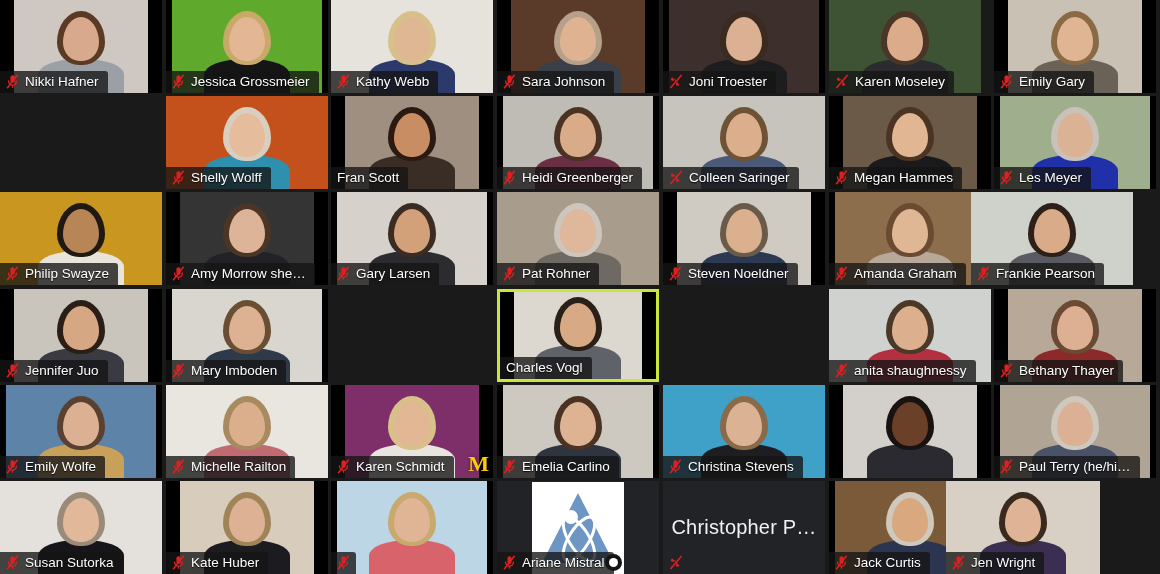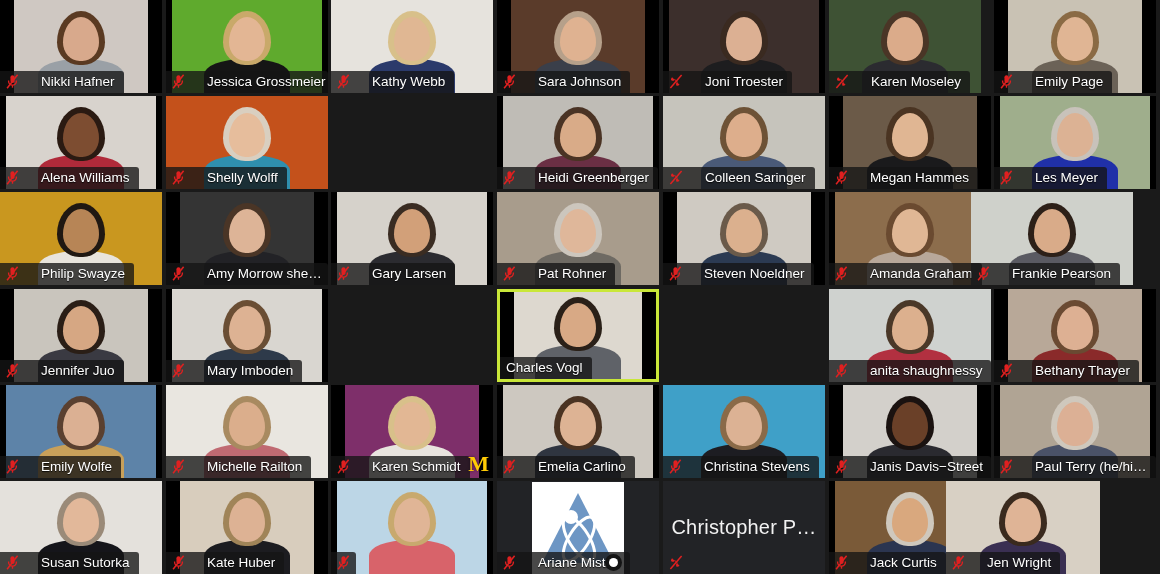--- a/index.html
+++ b/index.html
@@ -57,21 +57,21 @@
   }
 
   
   .namebar {
     position: absolute;
     left: 0;
     bottom: 0;
     max-width: 100%;
     display: flex;
     align-items: center;
-    gap: 22px;
+    gap: 6px;
     padding: 3px 9px 4px 6px;
     background: rgba(20,20,20,0.78);
     border-radius: 0 3px 0 0;
     z-index: 6;
   }
   .namebar .nm {
     color: #ffffff;
     font-size: 13.5px;
     line-height: 15px;
     white-space: nowrap;
@@ -242,57 +242,51 @@
         <div class="person" style="background: rgb(138, 106, 68); width: 48px; height: 54px; bottom: 28px;"></div>
         <div class="person" style="background: rgb(224, 181, 148); width: 36px; height: 44px; bottom: 32px;"></div>
       </div>
       <div class="namebar">
         <svg class="ic" width="13" height="15" viewBox="0 0 13 15">
           <path d="M6.5 1.2c-1.15 0-2.05.9-2.05 2v3.9c0 1.1.9 2 2.05 2s2.05-.9 2.05-2V3.2c0-1.1-.9-2-2.05-2z" fill="#e02020"></path>
           <path d="M2.6 6.4v.9c0 2.1 1.75 3.8 3.9 3.8s3.9-1.7 3.9-3.8v-.9" stroke="#e02020" stroke-width="1.35" fill="none"></path>
           <path d="M6.5 11.1v2.6" stroke="#e02020" stroke-width="1.35"></path>
           <path d="M11.6 .7L1.1 14.3" stroke="#e02020" stroke-width="1.5"></path>
         </svg>
-        <span class="nm">Emily Page</span>
-      </div>
-    </div>
-    <div class="tile" style="left: 0px; top: 96px; width: 162px; height: 93px;">
-      <div class="vid-sides"></div>
-      <div class="vid-inner" style="left: 6px; right: 6px; background: rgb(216, 211, 205);">
-        <div class="torso" style="background: rgb(176, 42, 58); width: 86px; height: 34px; bottom: 0px;"></div>
-        <div class="person" style="background: rgb(42, 26, 18); width: 48px; height: 54px; bottom: 28px;"></div>
-        <div class="person" style="background: rgb(125, 77, 49); width: 36px; height: 44px; bottom: 32px;"></div>
-      </div>
-      <div class="namebar">
-        <svg class="ic" width="13" height="15" viewBox="0 0 13 15">
-          <path d="M6.5 1.2c-1.15 0-2.05.9-2.05 2v3.9c0 1.1.9 2 2.05 2s2.05-.9 2.05-2V3.2c0-1.1-.9-2-2.05-2z" fill="#e02020"></path>
-          <path d="M2.6 6.4v.9c0 2.1 1.75 3.8 3.9 3.8s3.9-1.7 3.9-3.8v-.9" stroke="#e02020" stroke-width="1.35" fill="none"></path>
-          <path d="M6.5 11.1v2.6" stroke="#e02020" stroke-width="1.35"></path>
-          <path d="M11.6 .7L1.1 14.3" stroke="#e02020" stroke-width="1.5"></path>
-        </svg>
-        <span class="nm">Alena Williams</span>
+        <span class="nm">Emily Gary</span>
       </div>
     </div>
     <div class="tile" style="left: 166px; top: 96px; width: 162px; height: 93px;">
       <div class="vid-sides"></div>
       <div class="vid-inner" style="left: 0px; right: 0px; background: rgb(196, 81, 27);">
         <div class="torso" style="background: rgb(47, 143, 174); width: 86px; height: 34px; bottom: 0px;"></div>
         <div class="person" style="background: rgb(217, 207, 192); width: 48px; height: 54px; bottom: 28px;"></div>
         <div class="person" style="background: rgb(230, 189, 156); width: 36px; height: 44px; bottom: 32px;"></div>
       </div>
       <div class="namebar">
         <svg class="ic" width="13" height="15" viewBox="0 0 13 15">
           <path d="M6.5 1.2c-1.15 0-2.05.9-2.05 2v3.9c0 1.1.9 2 2.05 2s2.05-.9 2.05-2V3.2c0-1.1-.9-2-2.05-2z" fill="#e02020"></path>
           <path d="M2.6 6.4v.9c0 2.1 1.75 3.8 3.9 3.8s3.9-1.7 3.9-3.8v-.9" stroke="#e02020" stroke-width="1.35" fill="none"></path>
           <path d="M6.5 11.1v2.6" stroke="#e02020" stroke-width="1.35"></path>
           <path d="M11.6 .7L1.1 14.3" stroke="#e02020" stroke-width="1.5"></path>
         </svg>
         <span class="nm">Shelly Wolff</span>
       </div>
     </div>
+    <div class="tile" style="left: 331px; top: 96px; width: 162px; height: 93px;">
+      <div class="vid-sides"></div>
+      <div class="vid-inner" style="left: 14px; right: 14px; background: rgb(159, 143, 128);">
+        <div class="torso" style="background: rgb(58, 45, 38); width: 86px; height: 34px; bottom: 0px;"></div>
+        <div class="person" style="background: rgb(42, 26, 18); width: 48px; height: 54px; bottom: 28px;"></div>
+        <div class="person" style="background: rgb(201, 141, 99); width: 36px; height: 44px; bottom: 32px;"></div>
+      </div>
+      <div class="namebar">
+        <span class="nm">Fran Scott</span>
+      </div>
+    </div>
     <div class="tile" style="left: 497px; top: 96px; width: 162px; height: 93px;">
       <div class="vid-sides"></div>
       <div class="vid-inner" style="left: 6px; right: 6px; background: rgb(191, 188, 182);">
         <div class="torso" style="background: rgb(106, 47, 68); width: 86px; height: 34px; bottom: 0px;"></div>
         <div class="person" style="background: rgb(74, 51, 36); width: 48px; height: 54px; bottom: 28px;"></div>
         <div class="person" style="background: rgb(217, 171, 136); width: 36px; height: 44px; bottom: 32px;"></div>
       </div>
       <div class="namebar">
         <svg class="ic" width="13" height="15" viewBox="0 0 13 15">
           <path d="M6.5 1.2c-1.15 0-2.05.9-2.05 2v3.9c0 1.1.9 2 2.05 2s2.05-.9 2.05-2V3.2c0-1.1-.9-2-2.05-2z" fill="#e02020"></path>
@@ -635,29 +629,20 @@
         </svg>
         <span class="nm">Christina Stevens</span>
       </div>
     </div>
     <div class="tile" style="left: 829px; top: 385px; width: 162px; height: 93px;">
       <div class="vid-sides"></div>
       <div class="vid-inner" style="left: 14px; right: 14px; background: rgb(211, 208, 203);">
         <div class="torso" style="background: rgb(42, 42, 48); width: 86px; height: 34px; bottom: 0px;"></div>
         <div class="person" style="background: rgb(26, 18, 16); width: 48px; height: 54px; bottom: 28px;"></div>
         <div class="person" style="background: rgb(106, 64, 40); width: 36px; height: 44px; bottom: 32px;"></div>
-      </div>
-      <div class="namebar">
-        <svg class="ic" width="13" height="15" viewBox="0 0 13 15">
-          <path d="M6.5 1.2c-1.15 0-2.05.9-2.05 2v3.9c0 1.1.9 2 2.05 2s2.05-.9 2.05-2V3.2c0-1.1-.9-2-2.05-2z" fill="#e02020"></path>
-          <path d="M2.6 6.4v.9c0 2.1 1.75 3.8 3.9 3.8s3.9-1.7 3.9-3.8v-.9" stroke="#e02020" stroke-width="1.35" fill="none"></path>
-          <path d="M6.5 11.1v2.6" stroke="#e02020" stroke-width="1.35"></path>
-          <path d="M11.6 .7L1.1 14.3" stroke="#e02020" stroke-width="1.5"></path>
-        </svg>
-        <span class="nm">Janis Davis−Street</span>
       </div>
     </div>
     <div class="tile" style="left: 994px; top: 385px; width: 162px; height: 93px;">
       <div class="vid-sides"></div>
       <div class="vid-inner" style="left: 6px; right: 6px; background: rgb(176, 164, 148);">
         <div class="torso" style="background: rgb(74, 82, 104); width: 86px; height: 34px; bottom: 0px;"></div>
         <div class="person" style="background: rgb(207, 200, 189); width: 48px; height: 54px; bottom: 28px;"></div>
         <div class="person" style="background: rgb(220, 176, 149); width: 36px; height: 44px; bottom: 32px;"></div>
       </div>
       <div class="namebar">

